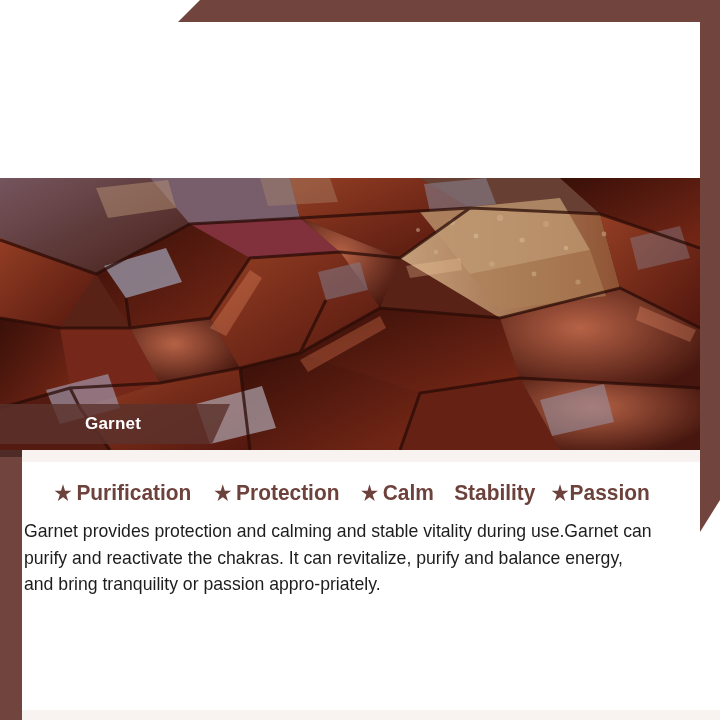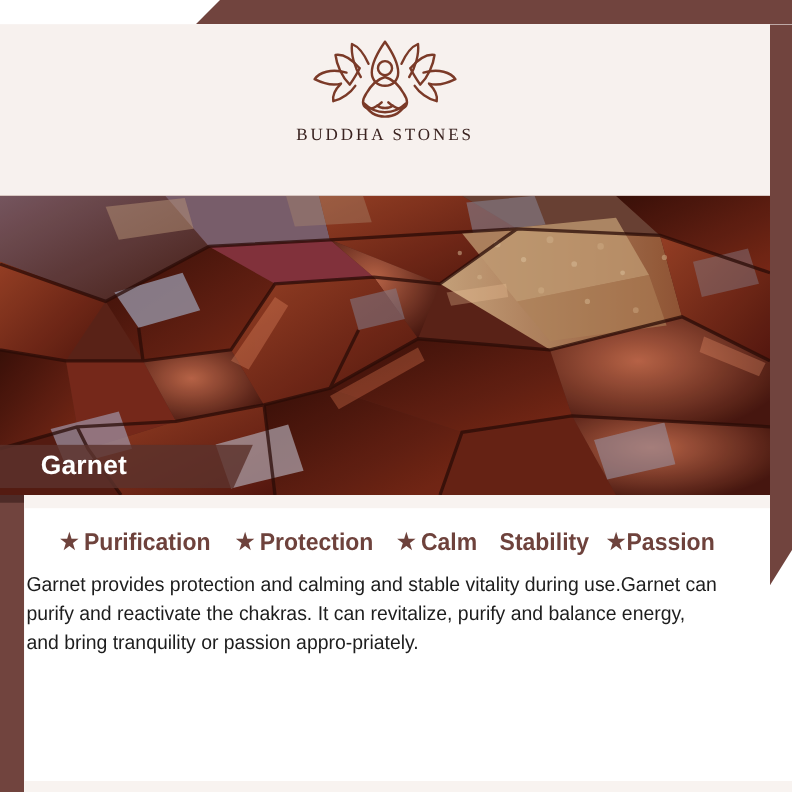--- a/index.html
+++ b/index.html
@@ -126,22 +126,22 @@
     top: 404px;
     left: 0;
     width: 230px;
     height: 40px;
     background: rgba(92, 50, 44, 0.82);
     clip-path: polygon(0 0, 230px 0, 212px 40px, 0 40px);
     display: flex;
     align-items: center;
   }
   .stone-name {
-    margin-left: 37px;
-    font-size: 24px;
+    margin-left: 85px;
+    font-size: 17px;
     font-weight: bold;
     color: #ffffff;
     letter-spacing: 0.2px;
   }
 
   
   .content {
     position: absolute;
     top: 450px;
     left: 22px;
@@ -211,51 +211,20 @@
 </head>
 <body>
 
 <div id="page">
 
   <div class="top-band"></div>
   <div class="right-border"></div>
   <div class="left-border"></div>
   <div class="left-border-dark"></div>
 
-  <div class="header">
-    <div class="logo-wrap">
-      <svg class="logo-mark" viewBox="0 0 150 78">
-        <g fill="none" stroke="#7b3a28" stroke-width="2.2" stroke-linecap="round" stroke-linejoin="round">
-
-          <path d="M40 34 C26 30 15 34 11 40 C19 44 28 46 35 44 C30 49 27 55 28 60 C36 58 44 52 48 46"></path>
-
-          <path d="M110 34 C124 30 135 34 139 40 C131 44 122 46 115 44 C120 49 123 55 122 60 C114 58 106 52 102 46"></path>
-
-          <path d="M52 30 C44 21 36 17 30 18 C31 27 36 38 43 45 C47 39 50 34 52 30"></path>
-
-          <path d="M98 30 C106 21 114 17 120 18 C119 27 114 38 107 45 C103 39 100 34 98 30"></path>
-
-          <path d="M60 26 C56 17 50 10 45 8 C44 17 47 29 53 38"></path>
-
-          <path d="M90 26 C94 17 100 10 105 8 C106 17 103 29 97 38"></path>
-
-          <path d="M75 6 C68 16 63 26 63 34 C63 41 68 46 75 46 C82 46 87 41 87 34 C87 26 82 16 75 6"></path>
-
-          <circle cx="75" cy="30" r="6.4"></circle>
-
-          <path d="M75 38 C68 40 62 46 58 53 C54 59 54 64 58 66 C62 68 68 65 72 61"></path>
-          <path d="M75 38 C82 40 88 46 92 53 C96 59 96 64 92 66 C88 68 82 65 78 61"></path>
-
-          <path d="M56 62 C60 70 67 74 75 74 C83 74 90 70 94 62 C88 68 82 70 75 70 C68 70 62 68 56 62"></path>
-          <path d="M68 64 C71 67 79 67 82 64"></path>
-        </g>
-      </svg>
-      <div class="logo-text">BUDDHA STONES</div>
-    </div>
-  </div>
 
 
   <div class="photo">
     <svg width="700" height="272" viewBox="0 0 700 272" preserveAspectRatio="none">
       <defs>
         <linearGradient id="gA" x1="0" y1="0" x2="1" y2="1">
           <stop offset="0" stop-color="#7c5a63"></stop>
             <stop offset="1" stop-color="#4b2118"></stop>
         </linearGradient>
         <linearGradient id="gB" x1="0" y1="0" x2="1" y2="1">

